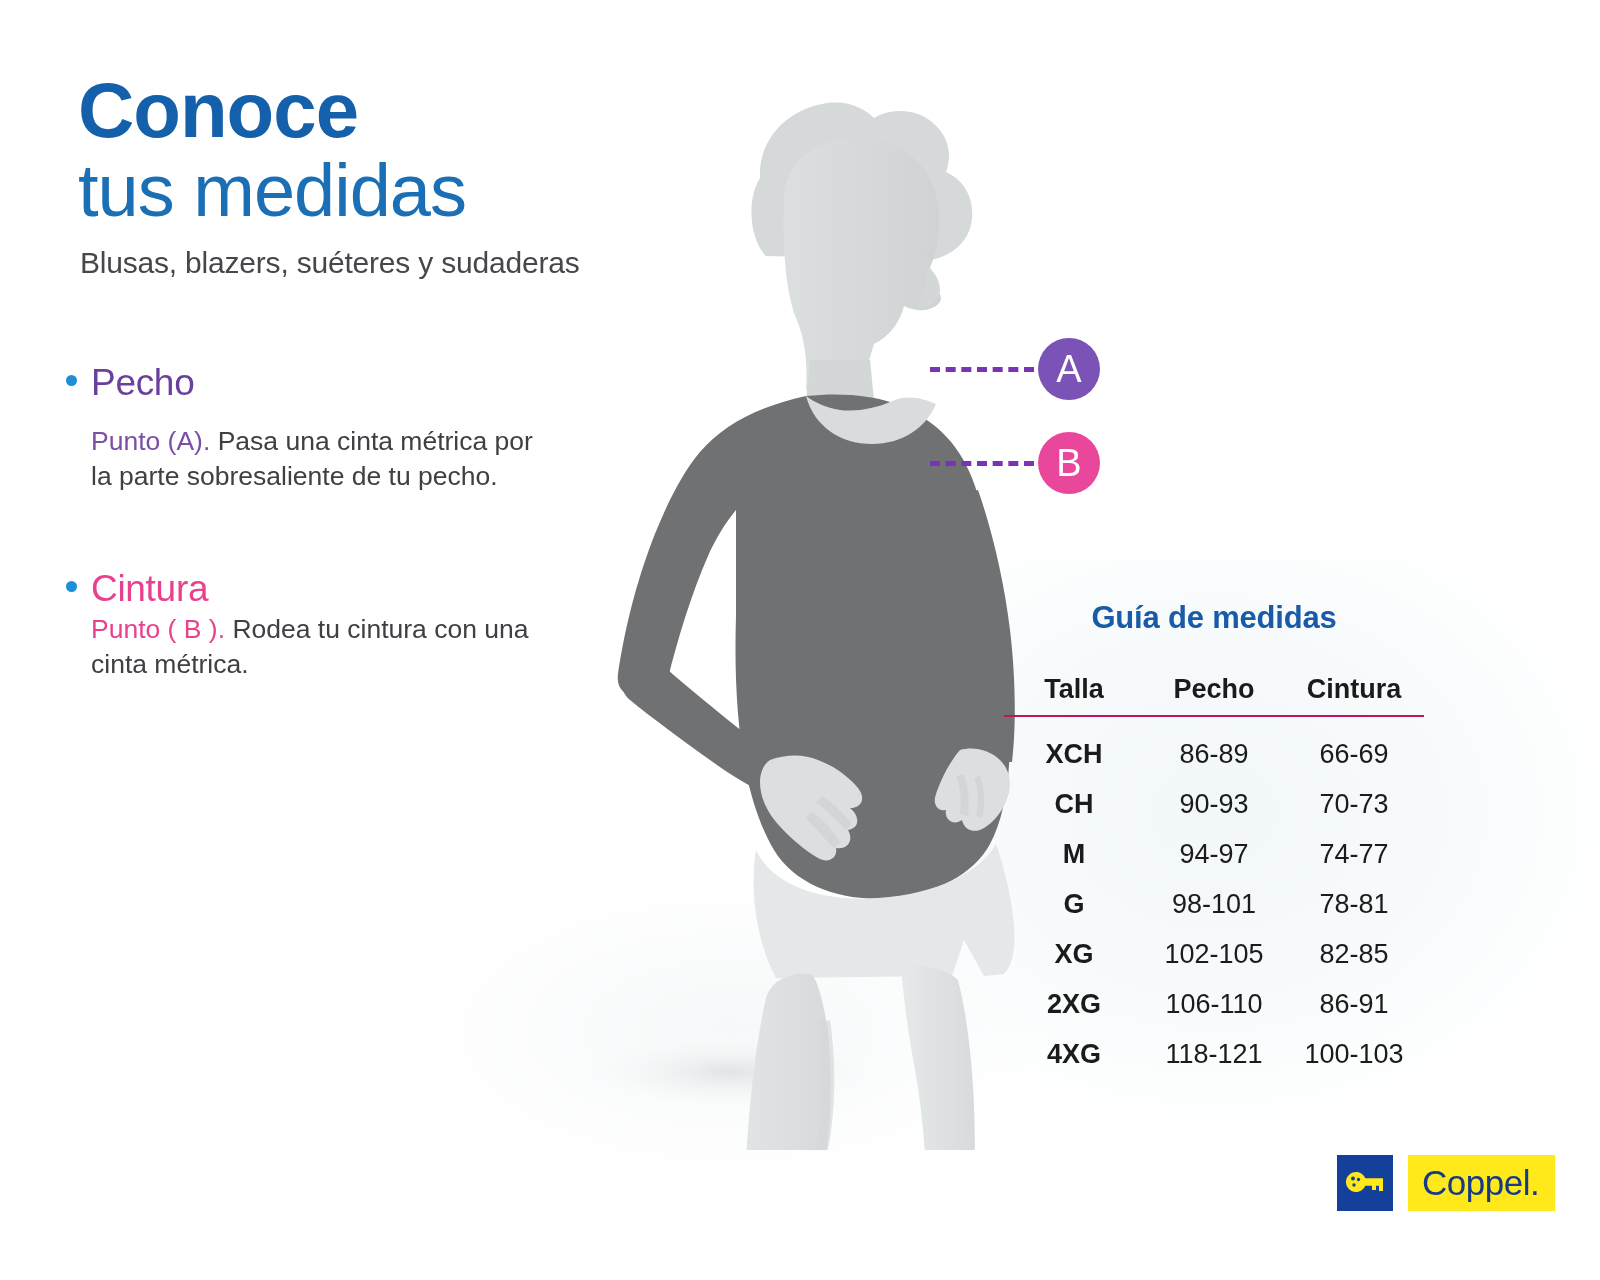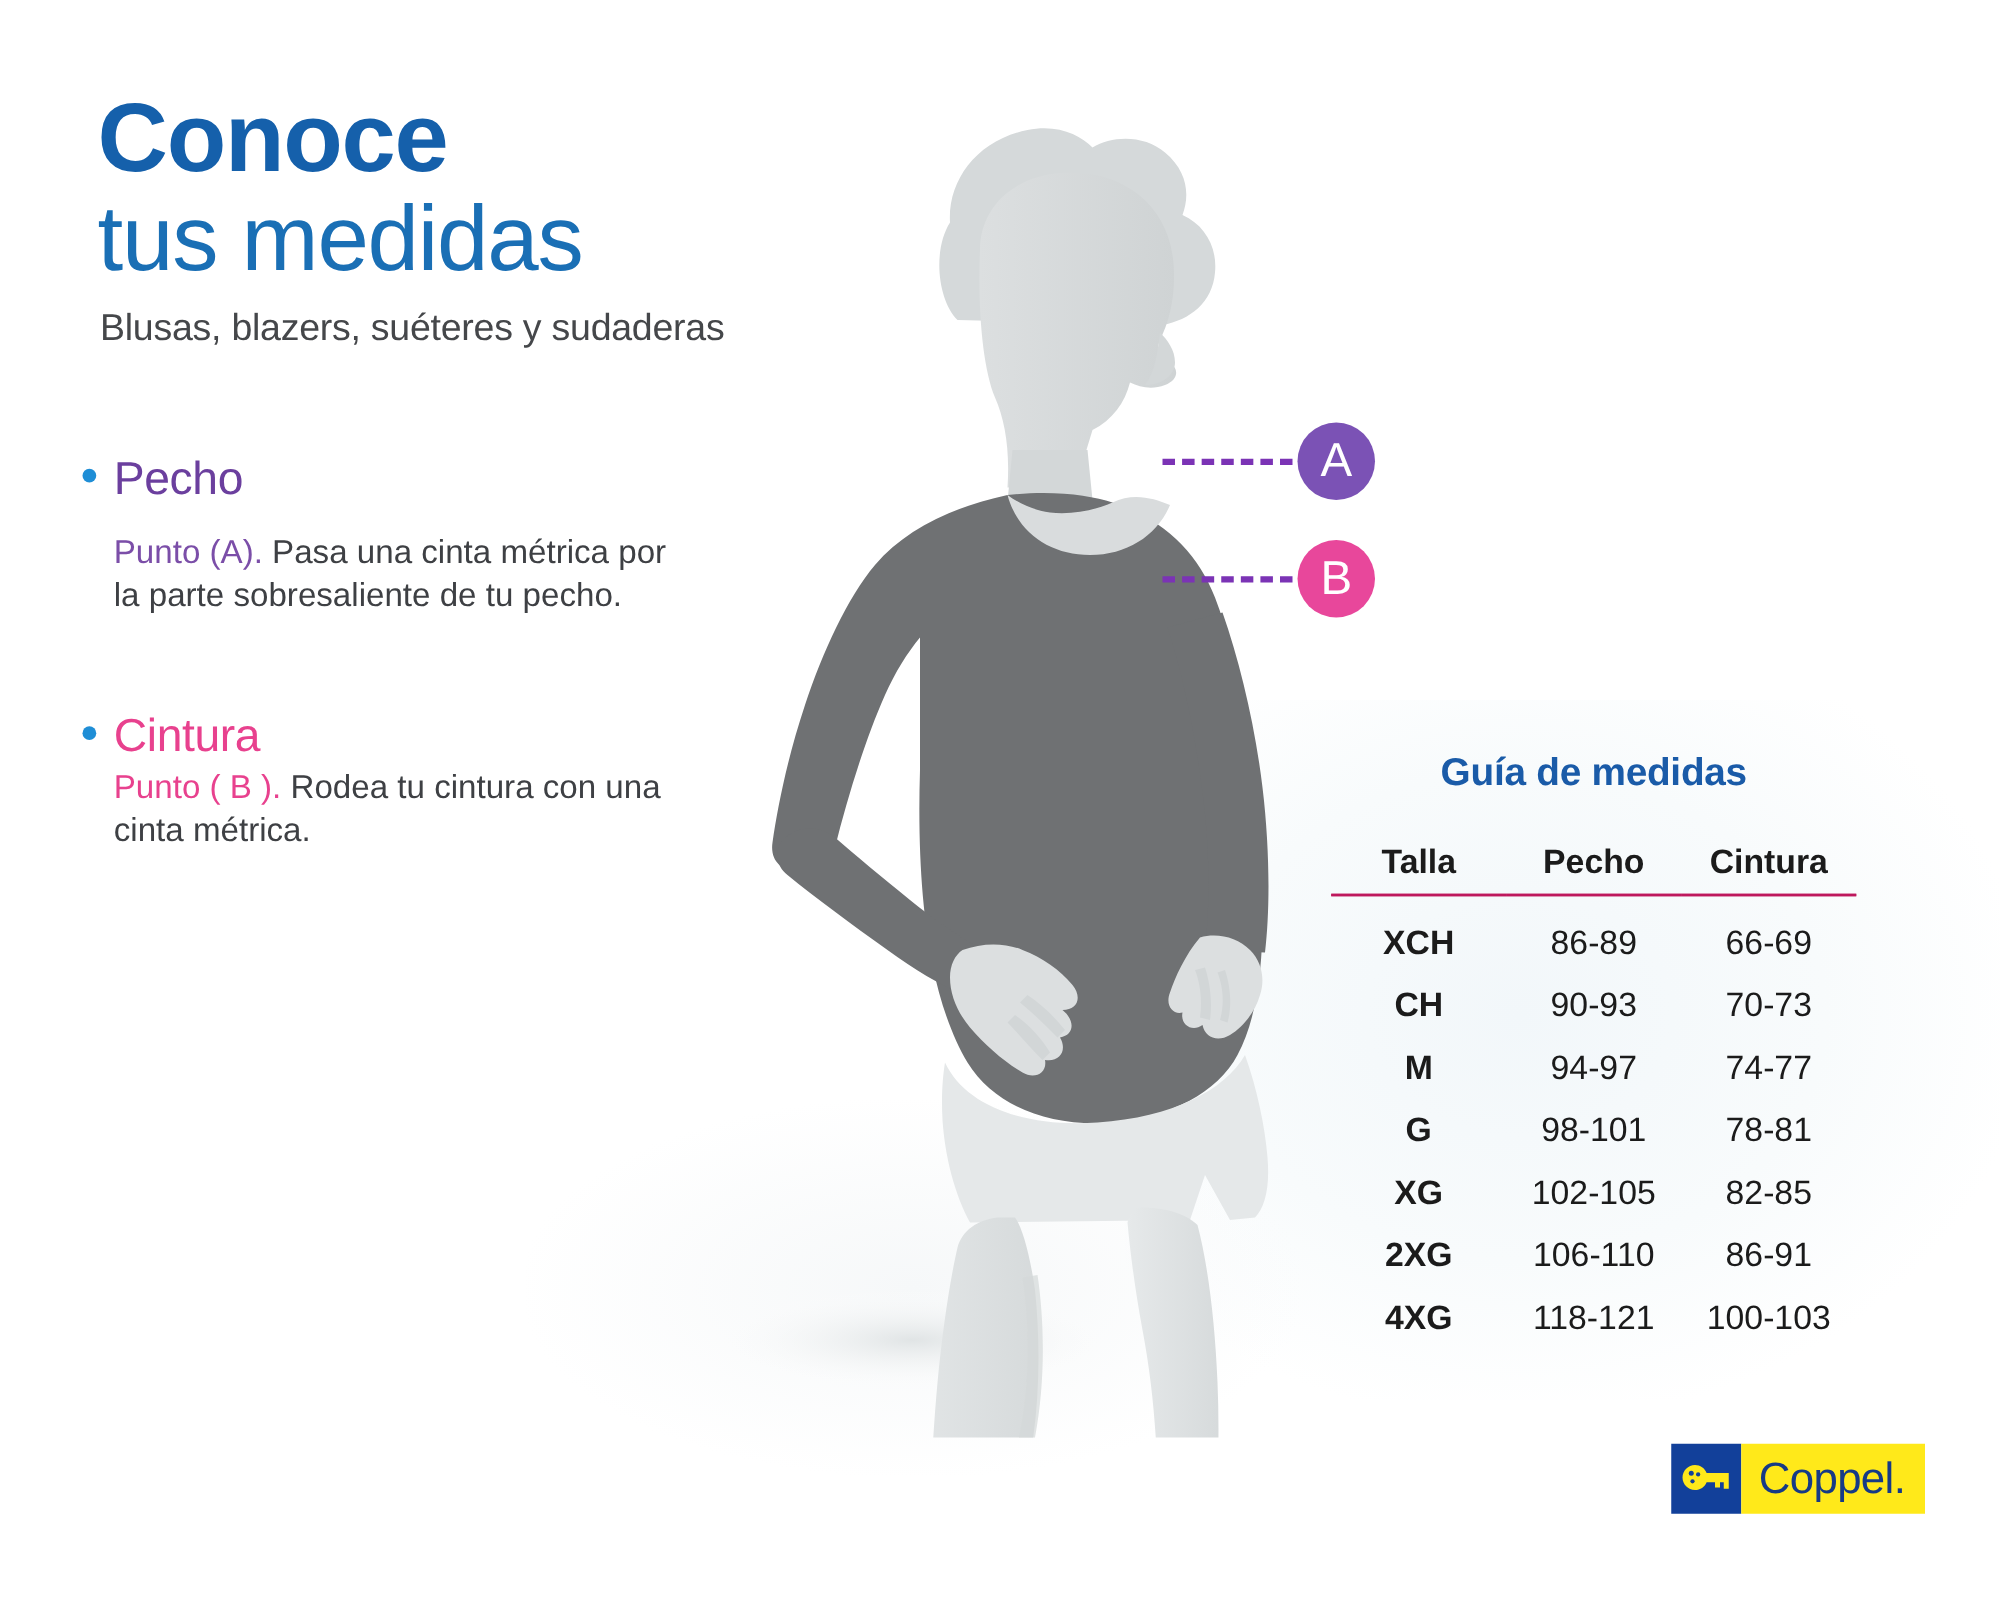--- a/index.html
+++ b/index.html
@@ -142,21 +142,21 @@
     font-family: "Liberation Sans", sans-serif;
   }
   .callout-a { left: 930px; top: 338px; }
   .callout-b { left: 930px; top: 432px; }
   .badge-a { background: #7b52b5; }
   .badge-b { background: #e8479b; }
 
   
   .guide {
     position: absolute;
-    left: 1065px;
+    left: 1004px;
     top: 600px;
     width: 420px;
   }
   .guide-title {
     text-align: center;
     color: #1a5ba8;
     font-size: 31px;
     font-weight: 700;
     letter-spacing: -0.2px;
     margin: 0 0 38px 0;
@@ -189,20 +189,21 @@
   table.size-table tbody tr:first-child td { padding-top: 22px; }
 
   
   .logo {
     position: absolute;
     left: 1337px;
     top: 1155px;
     display: flex;
     align-items: stretch;
     height: 56px;
+    gap: 15px;
   }
   .logo-key {
     width: 56px;
     background: #12409a;
     display: flex;
     align-items: center;
     justify-content: center;
   }
   .logo-word {
     background: #ffe91a;

